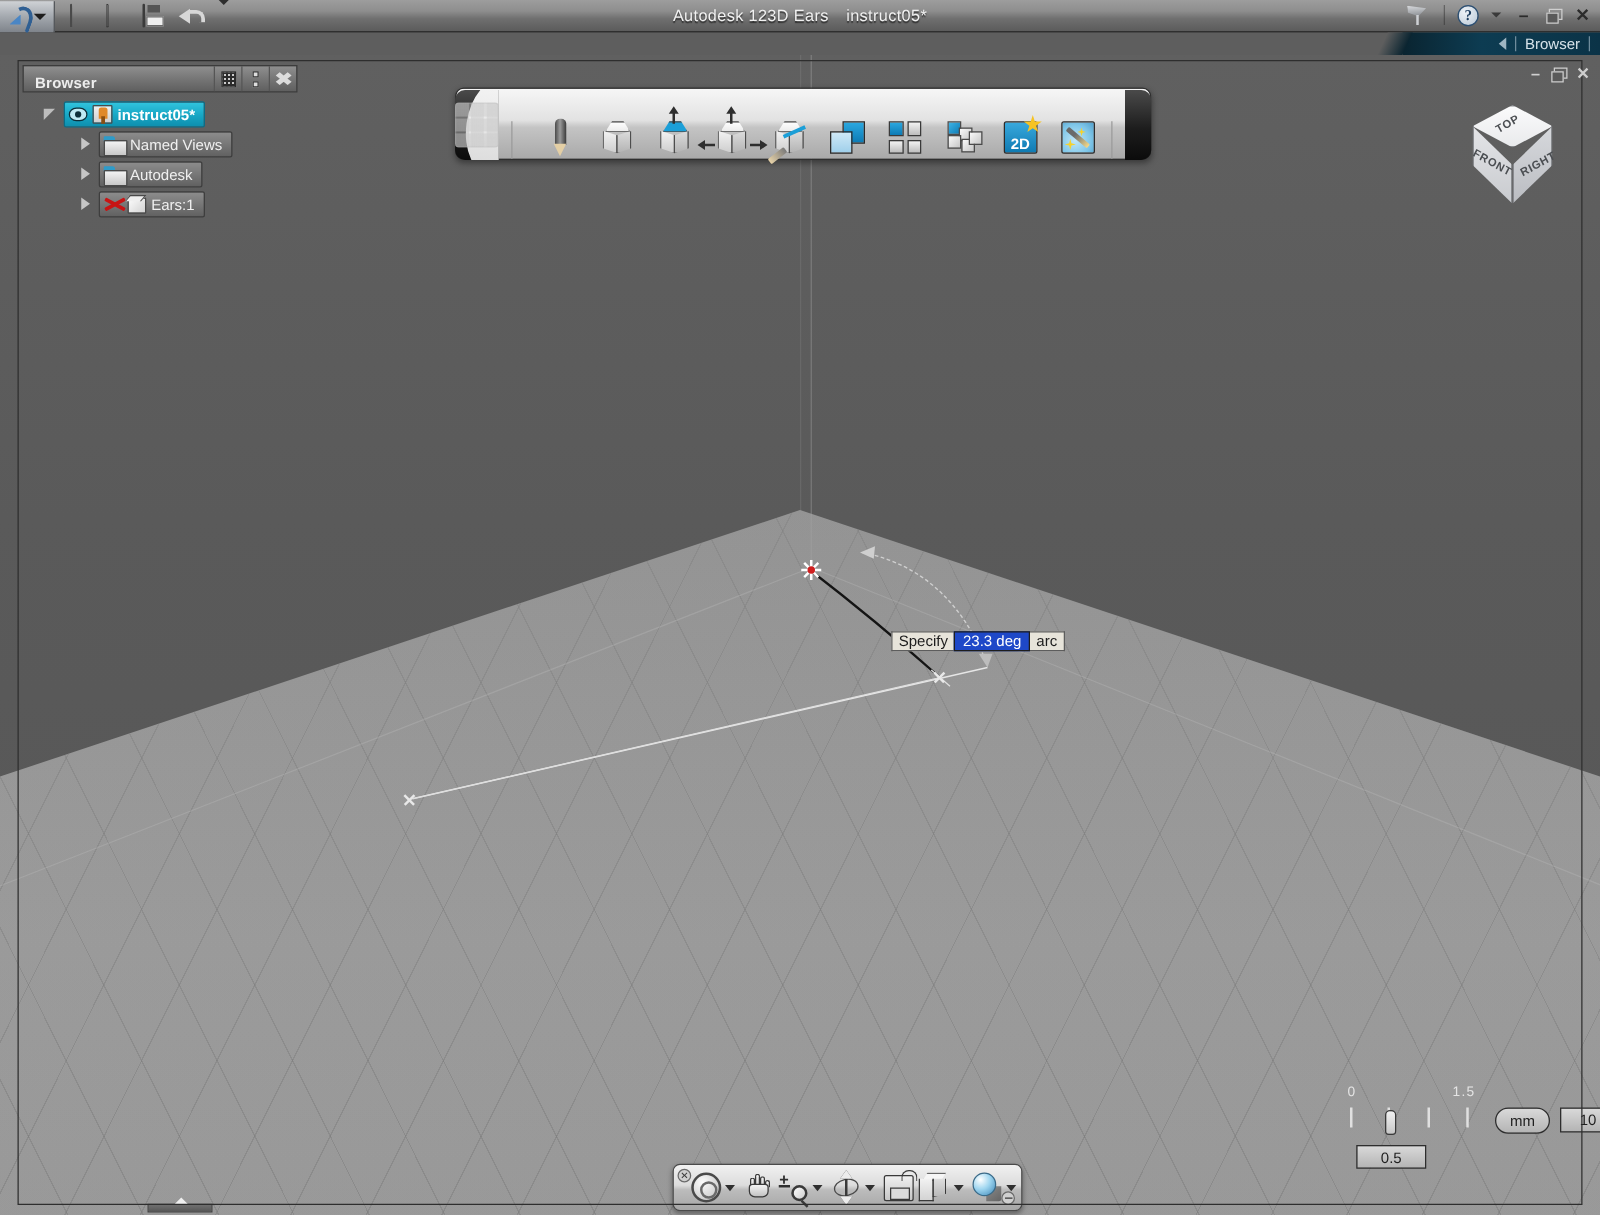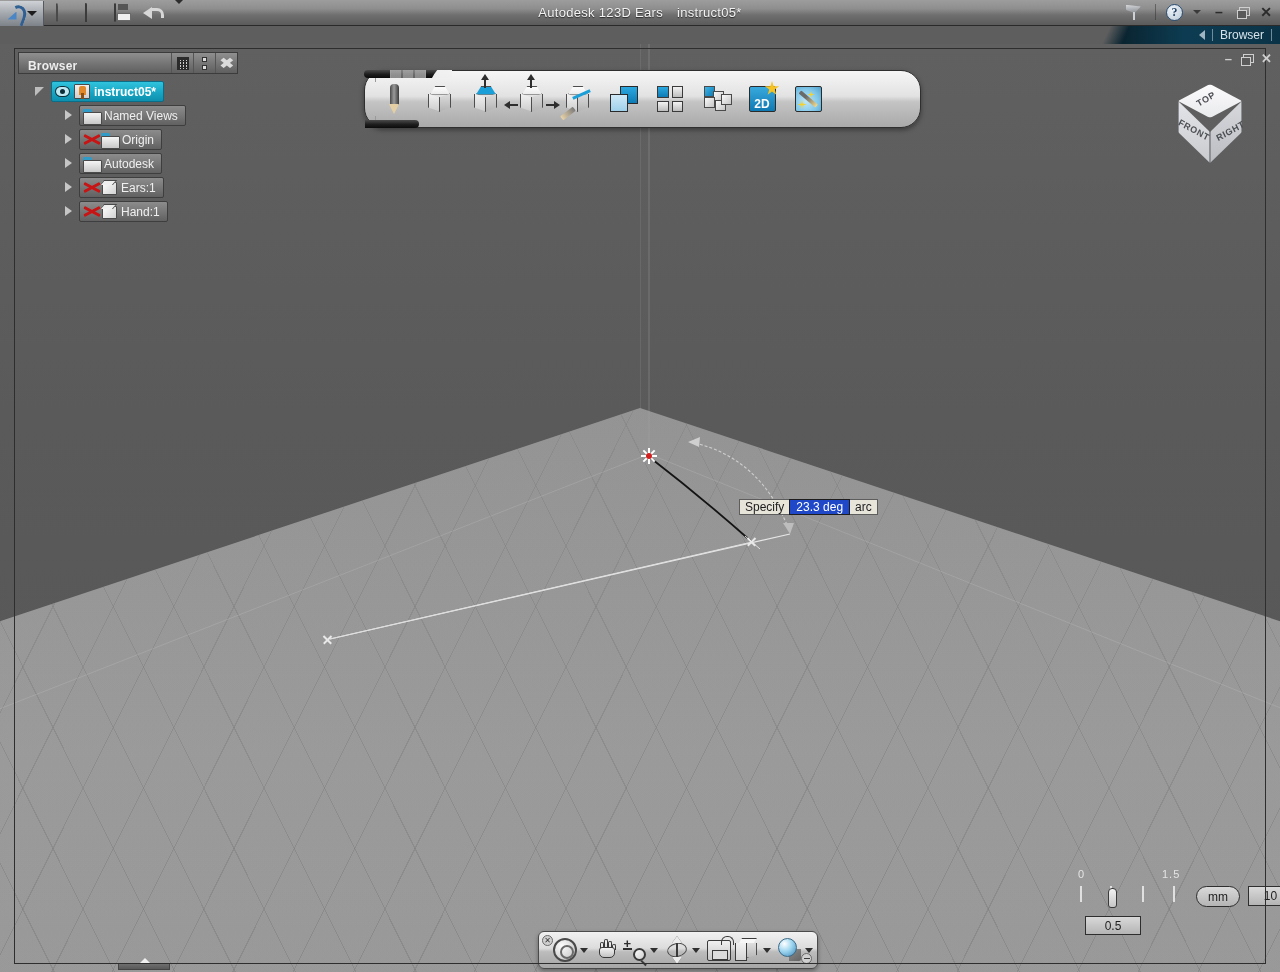--- a/index.html
+++ b/index.html
@@ -252,24 +252,23 @@
   .ic-redx::before, .ic-redx::after {
     content:""; position:absolute; left:0; top:6px; width:18px; height:3px; background:#c81414; border-radius:1px;
   }
   .ic-redx::before { transform: rotate(28deg); }
   .ic-redx::after  { transform: rotate(-28deg); }
 
   
   .maintool {
     position:absolute; left:364px; top:70px; width:557px; height:58px;
     background: linear-gradient(to bottom,#f6f6f6,#e2e2e2 45%,#c4c4c4 55%,#a9a9a9);
-    border:1px solid #2f2f2f; border-radius:20px;
-    display:flex; align-items:flex-start;
+    border:1px solid #2f2f2f; border-radius:7px;
+    display:flex; align-items:flex-end;
     box-shadow: 0 2px 5px rgba(0,0,0,.4);
-    flex-direction: column;
   }
   .mt-left {
     width:88px; height:56px; margin:-1px 0 -1px -1px;
     background: linear-gradient(to bottom,#4a4a4a,#1d1d1d 55%,#0b0b0b);
     border-radius:8px 0 0 8px;
     display:flex; align-items:center; justify-content:center;
     position:relative; overflow:hidden;
   }
   .mt-left::after {
     content:""; position:absolute; right:-26px; top:-10px; width:52px; height:80px;
@@ -377,22 +376,22 @@
     border:1px solid #8d9095;
     clip-path: polygon(0 50%, 100% 0, 100% 50%, 0 100%);
   }
   .vc-lbl { position:absolute; font-size:9px; color:#4b4e52; letter-spacing:.6px; font-weight:bold; }
   .vc-lbl.top  { left:36px; top:14px; transform: rotate(-30deg); }
   .vc-lbl.front{ left:17px; top:45px; transform: rotate(27deg) skewY(2deg); }
   .vc-lbl.right{ left:55px; top:46px; transform: rotate(-27deg) skewY(-2deg); }
 
   
   .inputbox {
-    position:absolute; left:739px; top:499px; height:22px;
-    display:flex; align-items:flex-start;
+    position:absolute; left:713px; top:499px; height:22px;
+    display:flex; align-items:flex-end;
     font-size:12px;
   }
   .ib-label {
     background:#e7e4da; border:1px solid #5d5d5d; border-right:none;
     color:#1d1d1d; display:flex; align-items:center; padding:0 5px;
   }
   .ib-field {
     background:#1e48c8; color:#ffffff; border:1px solid #1d1d1d;
     display:flex; align-items:center; padding:0 6px; font-weight:normal;
     min-width:54px;
@@ -813,55 +812,39 @@
       </div>
 
       <div class="tnode lvl2">
         <span class="expander closed"></span>
         <span class="chip">
           <span class="ic-folder"></span>
           <span class="lbl">Named Views</span>
         </span>
       </div>
 
-      <div class="tnode lvl2">
-        <span class="expander closed"></span>
-        <span class="chip">
-          <span class="ic-redx"></span>
-          <span class="ic-folder"></span>
-          <span class="lbl">Origin</span>
-        </span>
-      </div>
 
       <div class="tnode lvl2">
         <span class="expander closed"></span>
         <span class="chip">
           <span class="ic-folder"></span>
           <span class="lbl">Autodesk</span>
         </span>
       </div>
 
       <div class="tnode lvl2">
         <span class="expander closed"></span>
         <span class="chip">
           <span class="ic-redx"></span>
           <span class="ic-cube"></span>
           <span class="lbl">Ears:1</span>
         </span>
       </div>
 
 
-      <div class="tnode lvl2">
-        <span class="expander closed"></span>
-        <span class="chip">
-          <span class="ic-redx"></span>
-          <span class="ic-cube"></span>
-          <span class="lbl">Hand:1</span>
-        </span>
-      </div>
 
     </div>
   </div>
 
   <div class="inner-wbtns">
     <span class="iw">–</span>
     <span class="iw-restore"></span>
     <span class="iw">✕</span>
   </div>
 

